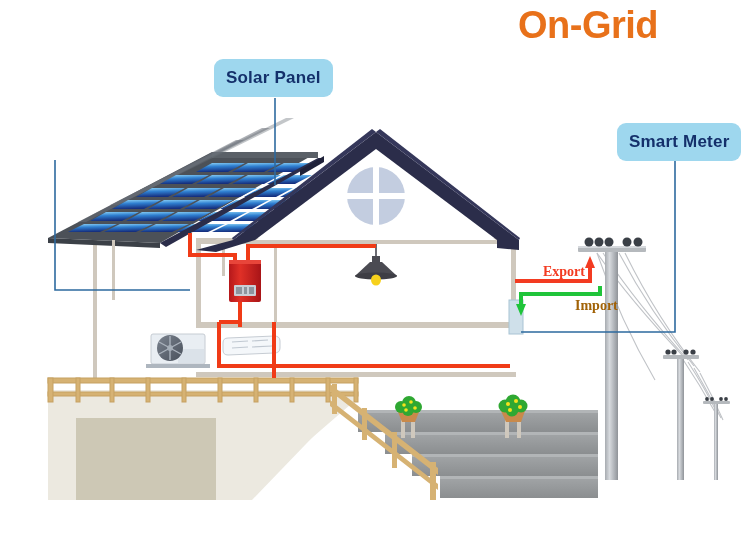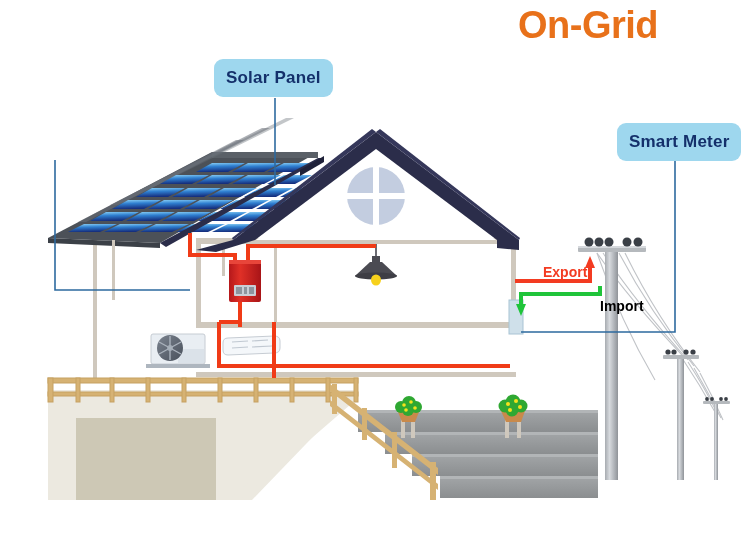--- a/index.html
+++ b/index.html
@@ -44,23 +44,24 @@
     font-size: 38px;
     font-weight: 700;
     color: #e8711a;
     letter-spacing: -0.5px;
   }
   .flow-lbl {
     position: absolute;
     font-size: 14px;
     font-weight: 700;
     white-space: nowrap;
+    font-family: Liberation Serif, serif;
   }
   #export-label { color: #f33b21; left: 543px; top: 264px; }
-  #import-label { color: #000000; left: 568px; top: 298px; padding-left: 32px; }
+  #import-label { color: #a16207; left: 543px; top: 298px; padding-left: 32px; }
 </style>
 </head>
 <body>
 
 <div id="stage">
 
   <svg class="layer" viewBox="0 0 750 550">
     <defs>
       <linearGradient id="cellGrad" x1="0" y1="0" x2="0.2" y2="1">
         <stop offset="0%" stop-color="#8fd4f7"></stop>

